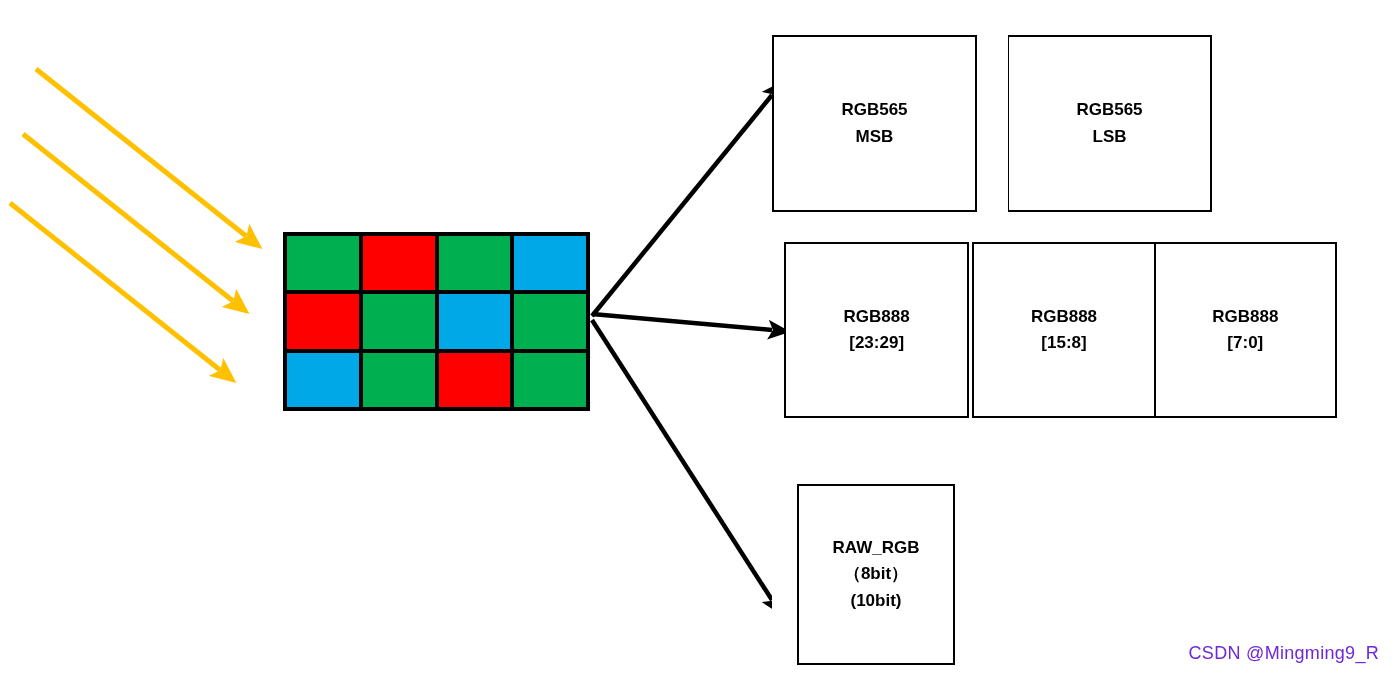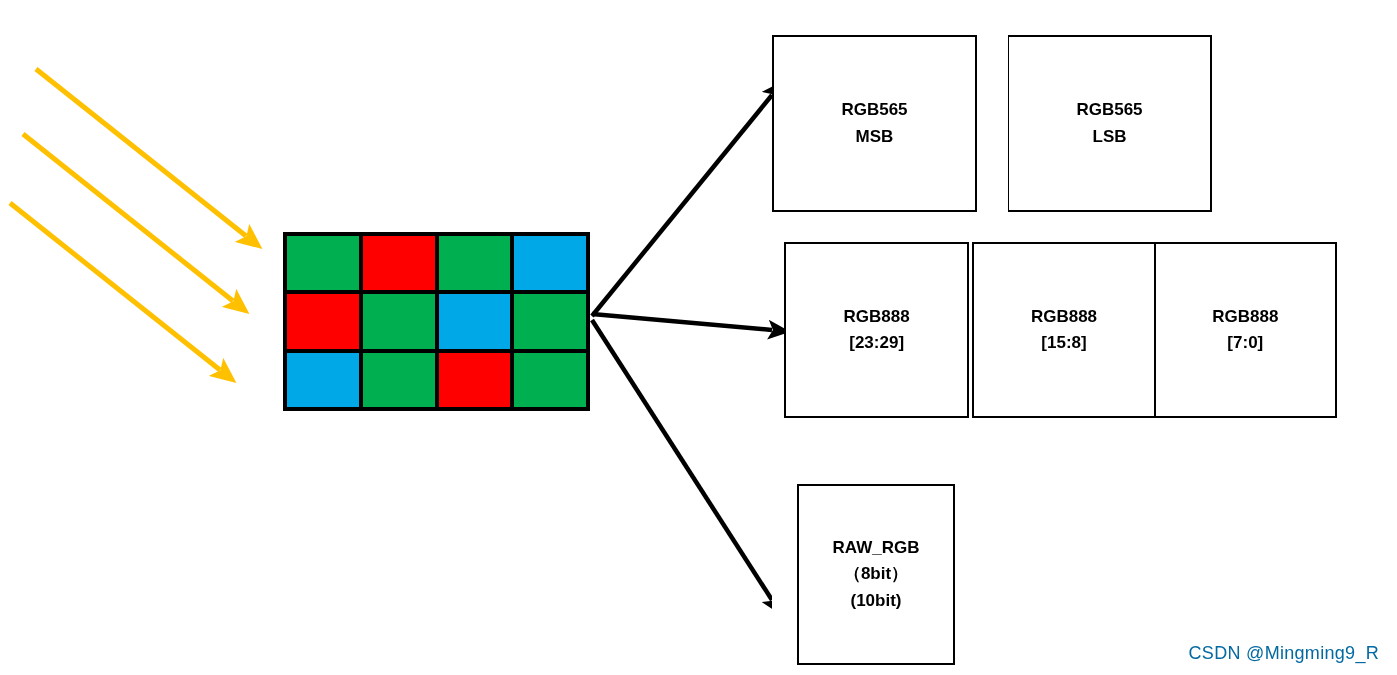--- a/index.html
+++ b/index.html
@@ -107,21 +107,21 @@
     height: 181px;
   }
   #raw-rgb-box .fmt-cell { width: 100%; margin-left: 25px; }
 
   
   #watermark {
     position: absolute;
     right: 18px;
     bottom: 11px;
     font-size: 18px;
-    color: #0369a1;
+    color: #6d28d9;
     letter-spacing: 0.3px;
     white-space: nowrap;
     user-select: none;
   }
 </style>
 </head>
 <body>
 
 <div id="canvas">
 

